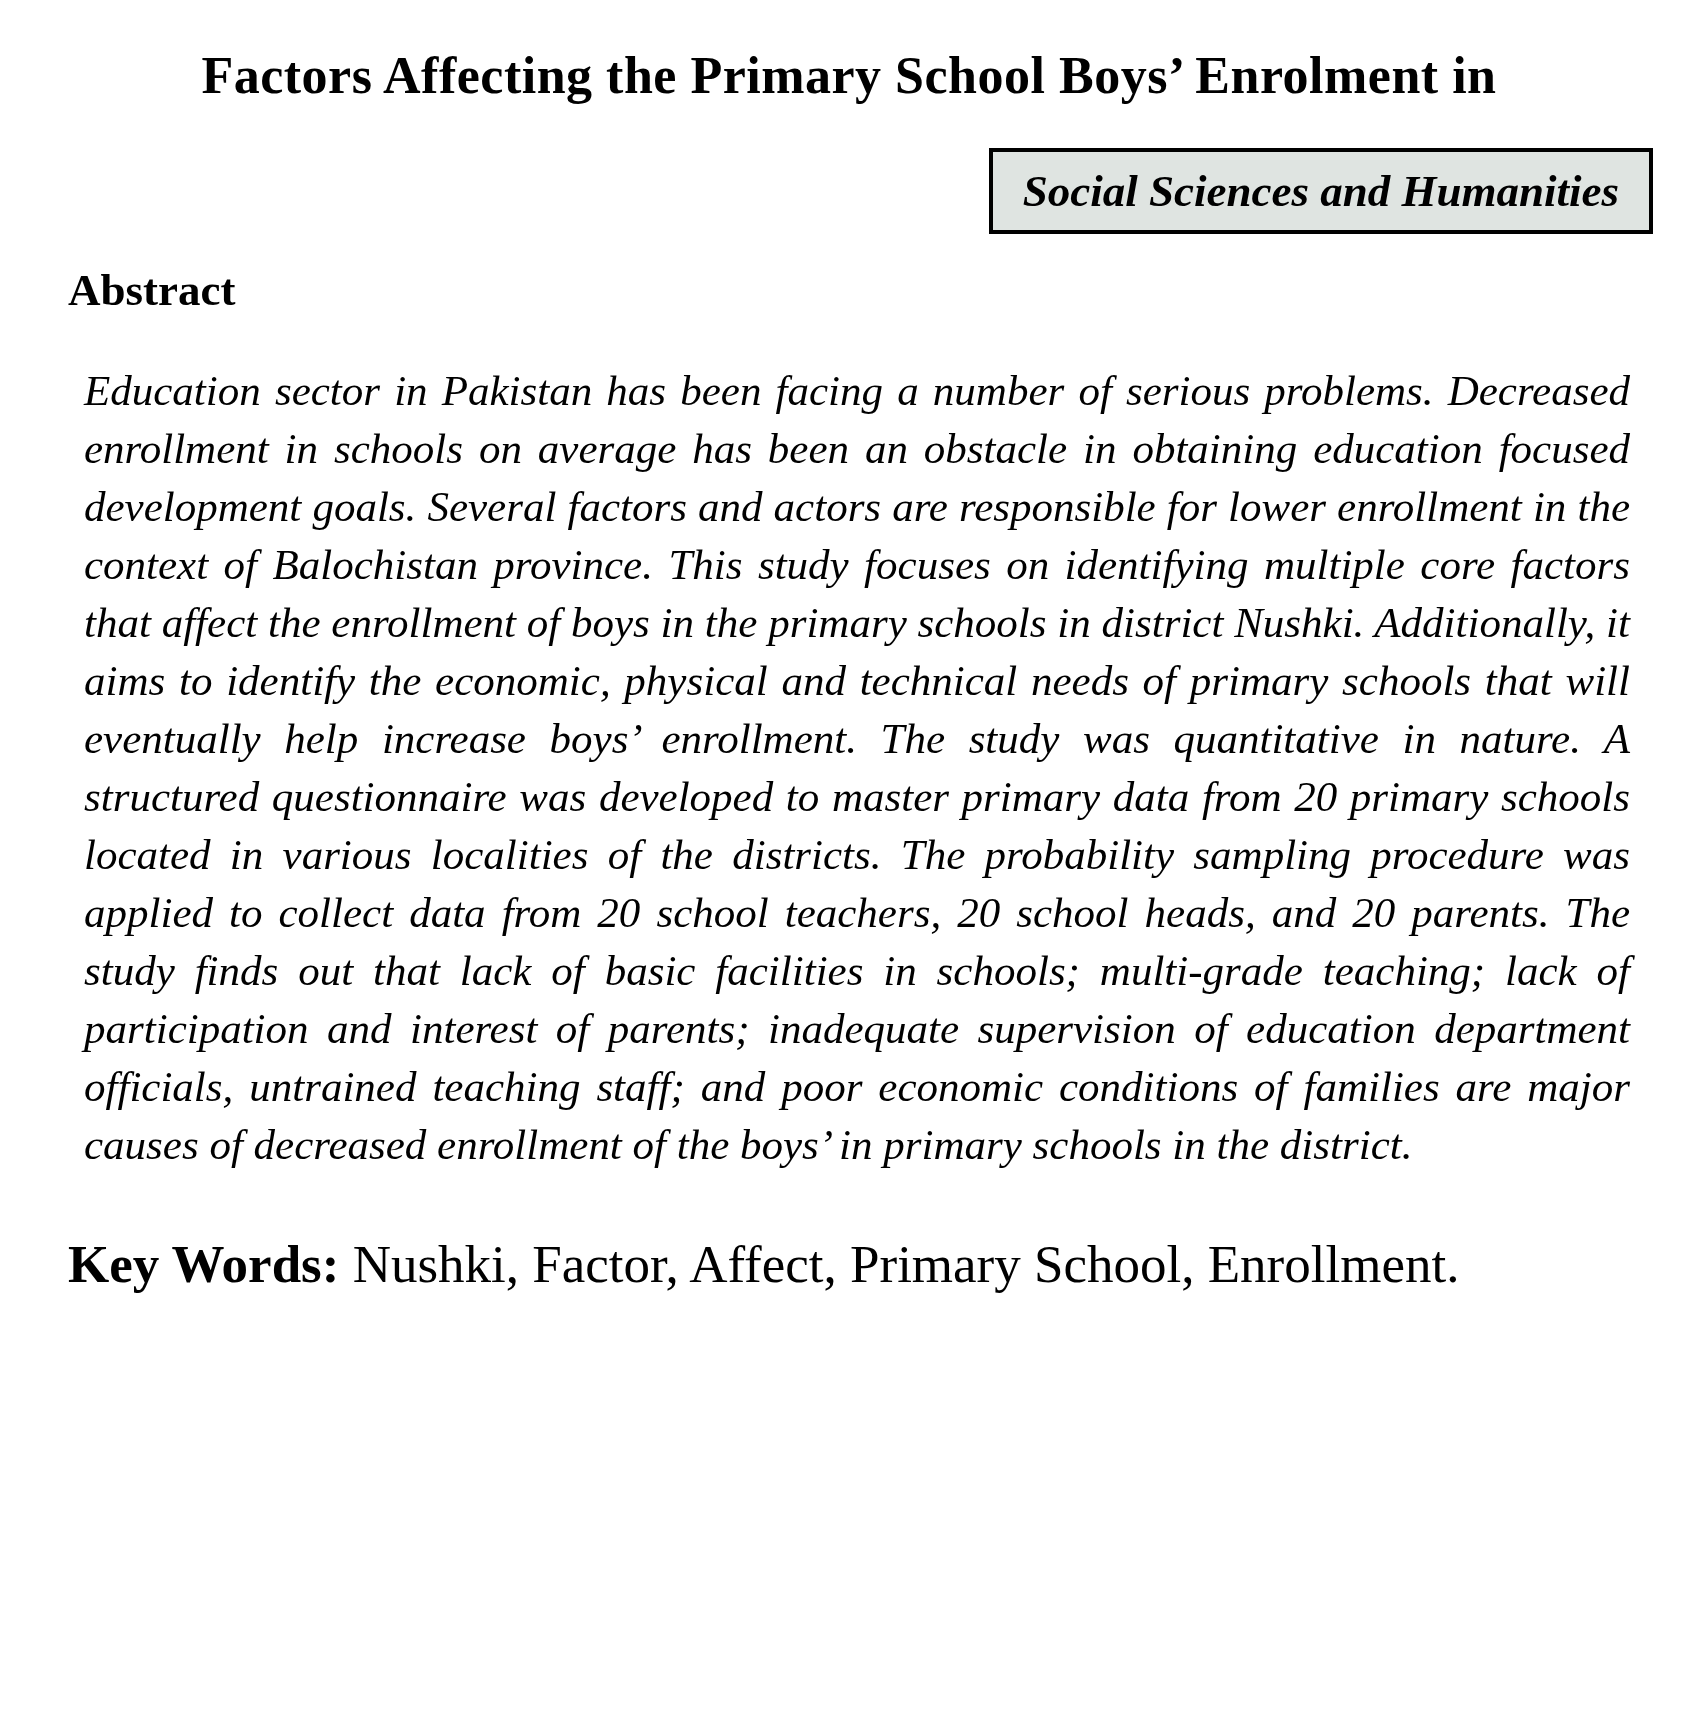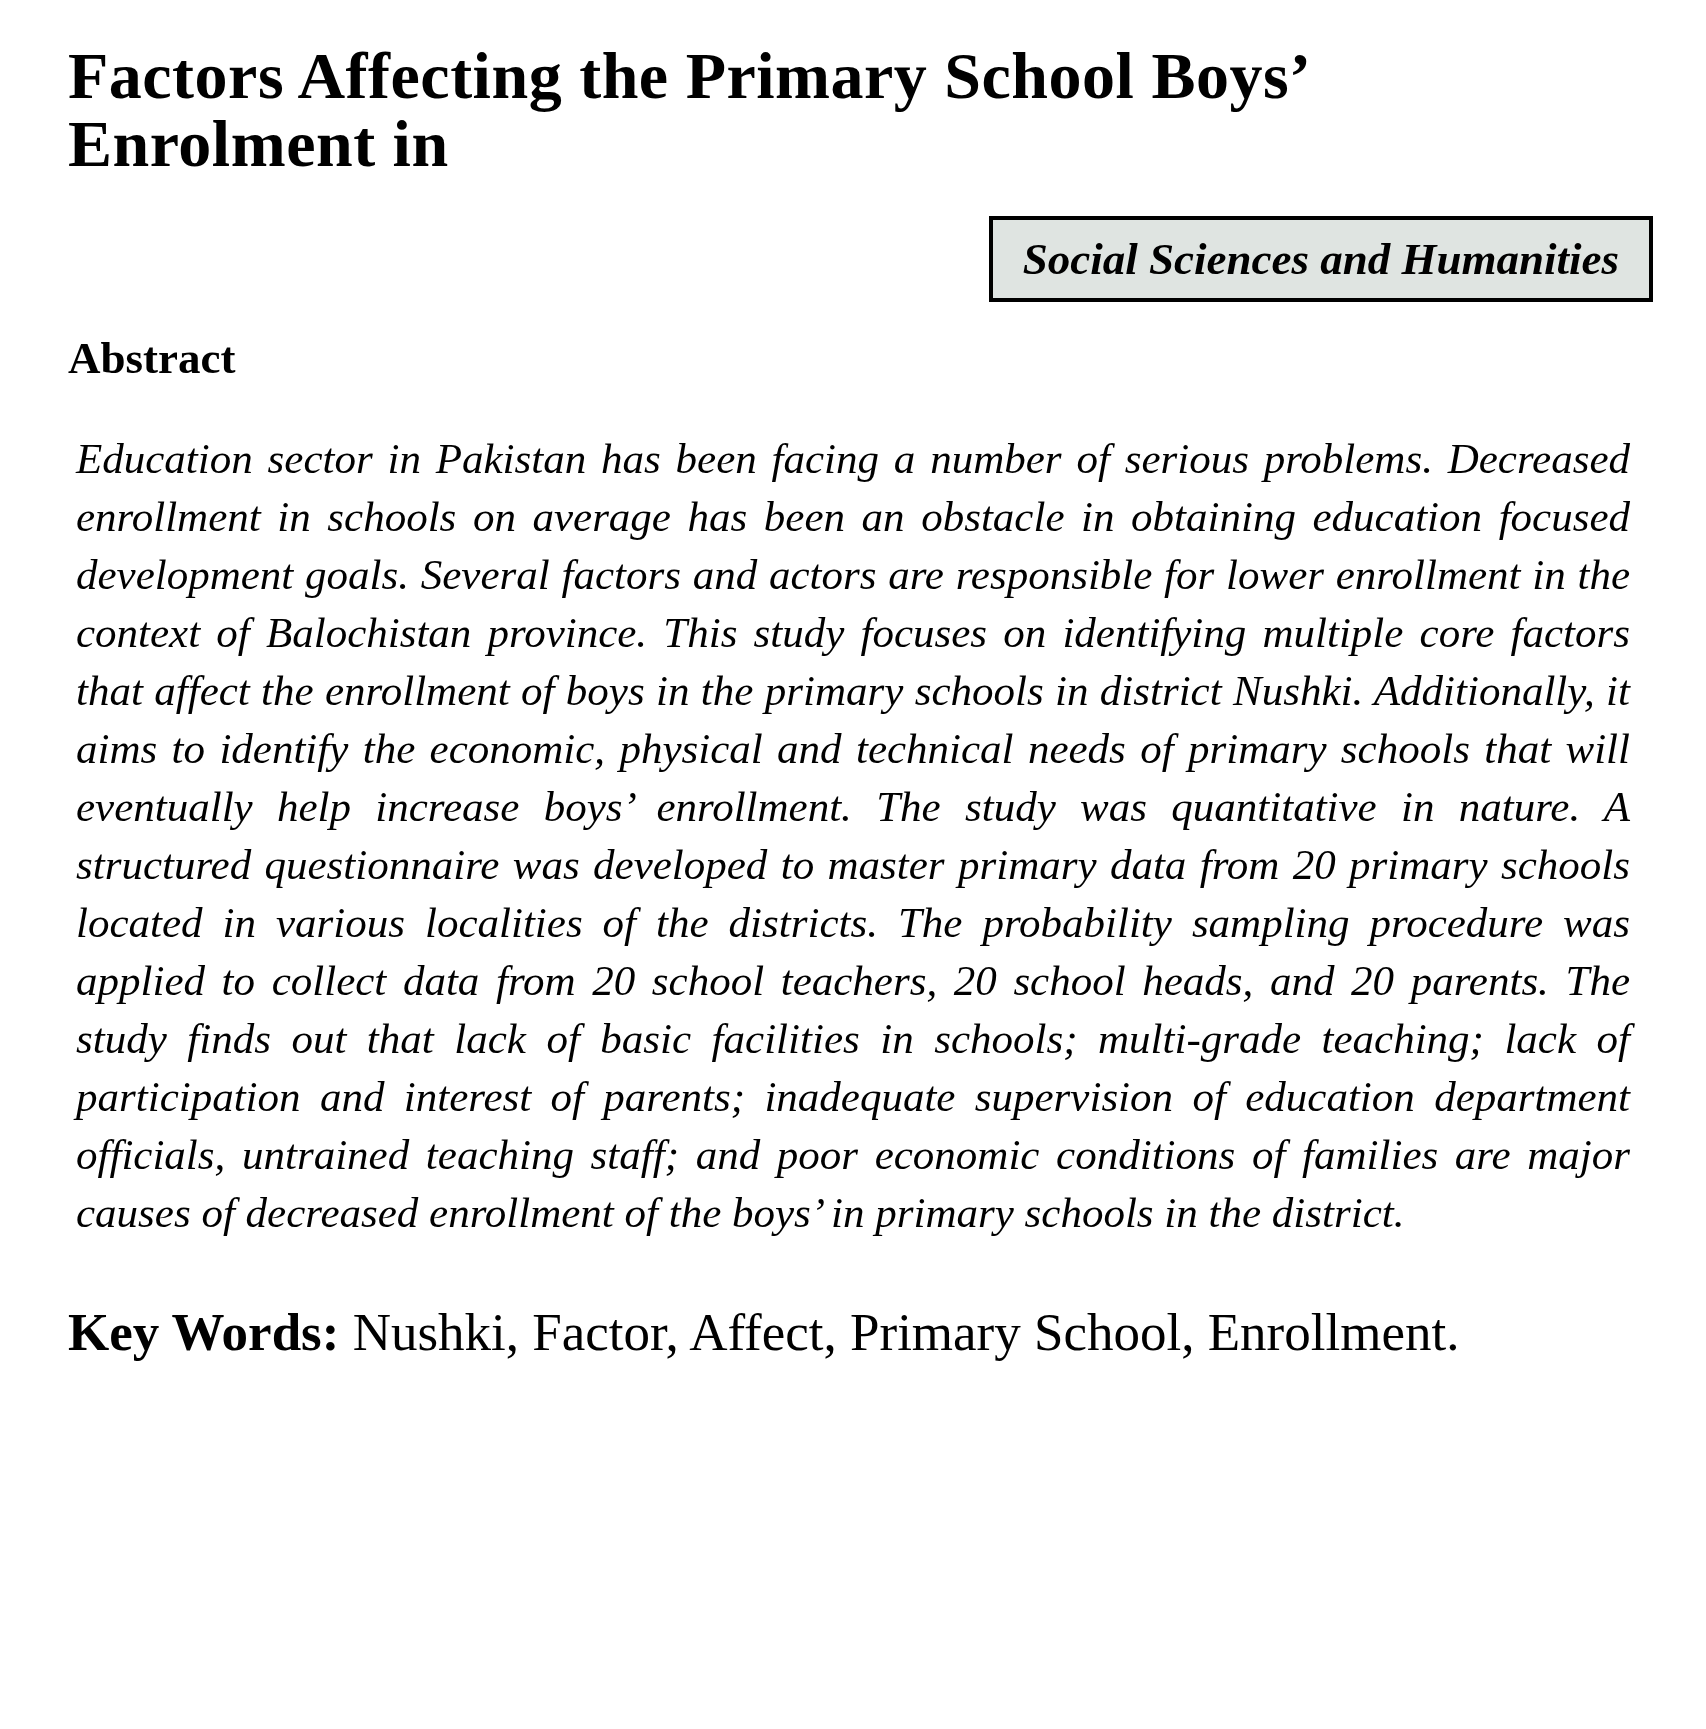--- a/index.html
+++ b/index.html
@@ -15,23 +15,24 @@
     overflow: hidden;
   }
   .page {
     box-sizing: border-box;
     width: 1706px;
     height: 1729px;
     padding: 0 76px 0 68px;
   }
   .paper-title {
     margin: 42px 0 0 0;
-    font-size: 66px;
+    font-size: 52px;
     line-height: 68px;
     font-weight: bold;
+    text-align: center;
     letter-spacing: 0.5px;
   }
   .category-row {
     display: flex;
     justify-content: flex-end;
     margin-top: 38px;
     margin-right: -23px;
   }
   .category-box {
     border: 4px solid #000000;
@@ -54,21 +55,21 @@
     font-size: 0.62em;
     line-height: 0;
   }
   .abstract-heading {
     margin: 28px 0 0 0;
     font-size: 45px;
     line-height: 56px;
     font-weight: bold;
   }
   .abstract-body {
-    margin: 44px 0 0 8px;
+    margin: 44px 0 0 16px;
     font-size: 43px;
     line-height: 58px;
     font-style: italic;
     text-align: justify;
   }
   .keywords {
     margin: 62px 0 0 0;
     font-size: 53px;
     line-height: 56px;
   }

